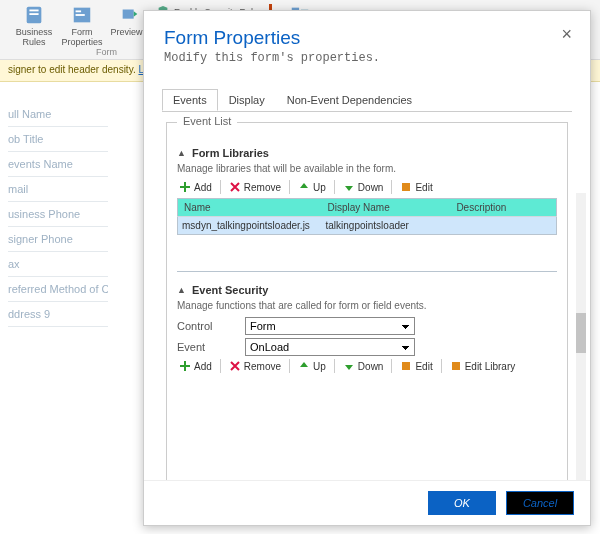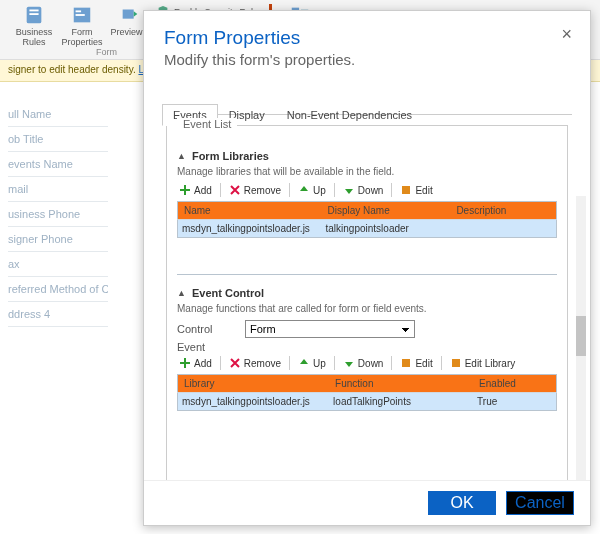--- a/index.html
+++ b/index.html
@@ -83,21 +83,21 @@
     background:#fff;
     border:1px solid #ccc;
     box-shadow:0 2px 10px rgba(0,0,0,.25);
     display:flex; flex-direction:column;
   }
   .modal-head {
     padding:16px 20px 8px 20px;
     position:relative;
   }
   .modal-title { color:#0b62c4; font-size:19px; font-weight:400;}
-  .modal-sub { color:#666; font-size:15px; margin-top:2px;}
+  .modal-sub { color:#666; font-size:12px; margin-top:2px;font-family:Liberation Mono, monospace;}
   .close-x {
     position:absolute; right:12px; top:12px;
     font-size:18px; color:#666; cursor:pointer;
     line-height:1; padding:2px 6px;
   }
   .modal-body {
     flex:1; overflow:hidden;
     padding:4px 18px 0 18px;
     position:relative;
   }
@@ -112,21 +112,21 @@
   }
   
   .tabstrip { display:flex; border-bottom:1px solid #ccc; margin-top:12px;}
   .tab {
     padding:4px 10px;
     font-size:11px;
     color:#444;
     border:1px solid transparent;
     border-bottom:none;
     cursor:pointer;
-    position:relative; top:12px;
+    position:relative; top:0;
   }
   .tab.active {
     border-color:#ccc;
     background:#fff;
     border-bottom:1px solid #fff;
   }
   
   .event-list {
     border:1px solid #ccc;
     margin:10px 4px 0 4px;
@@ -152,21 +152,21 @@
   .vbar { width:1px; height:14px; background:#ccc; margin:0 2px;}
   
   table.grid {
     border:1px solid #b8c4cf;
     border-collapse:collapse;
     width:100%;
     font-size:10px;
     background:#fff;
   }
   table.grid th {
-    background:#f97316;
+    background:#5eead4;
     text-align:left;
     font-weight:400;
     color:#444;
     border-bottom:1px solid #d0d8df;
     padding:3px 6px;
   }
   table.grid td { padding:3px 4px; }
   tr.selected td { background:#cfe6fb; }
   .grid-wrap {
     border-bottom:1px solid #b8c4cf;
@@ -191,22 +191,22 @@
     background-repeat:no-repeat;
   }
   
   .modal-foot {
     border-top:1px solid #eee;
     padding:10px 16px;
     display:flex; justify-content:flex-end; gap:10px;
   }
   .btn {
     min-width:68px; height:24px;
-    font-size:16px; cursor:pointer;
-    display:flex; align-items:center; justify-content:center;
+    font-size:11px; cursor:pointer;
+    display:flex; align-items:center; justify-content:center;font-style:italic;
   }
   .btn-primary { background:#0b62c4; color:#fff; border:1px solid #0b62c4;}
   .btn-secondary { background:#000000; color:#0b62c4; border:1px solid #0b62c4;}
   
   .green{fill:#2e9e2e;} .orange{fill:#e08a1a;} .doc{fill:#6d9fd0;}
 </style>
 </head>
 <body>
 
 <div class="ribbon">
@@ -284,21 +284,21 @@
 
 <div class="page-body" id="bg-fields">
     <div class="field-row">ull Name</div>
     <div class="field-row">ob Title</div>
     <div class="field-row">events Name</div>
     <div class="field-row">mail</div>
     <div class="field-row">usiness Phone</div>
     <div class="field-row">signer Phone</div>
     <div class="field-row">ax</div>
     <div class="field-row">referred Method of Contact</div>
-    <div class="field-row">ddress 4</div>
+    <div class="field-row">ddress 9</div>
   </div>
 
 <div class="overlay">
   <div class="modal-head">
     <div class="modal-title">Form Properties</div>
     <div class="modal-sub">Modify this form's properties.</div>
     <div class="close-x">×</div>
   </div>
 
   <div class="modal-body">
@@ -309,21 +309,21 @@
       </div>
 
     <div class="event-list">
       <span class="legend">Event List</span>
 
       
       <div class="section-head">
         <span class="tri">▲</span>
         <span>Form Libraries</span>
       </div>
-      <div class="sec-desc">Manage libraries that will be available in the field.</div>
+      <div class="sec-desc">Manage libraries that will be available in the form.</div>
 
       <div class="toolbar">
         <div class="tbtn">
             <svg viewBox="0 0 12 12">
               <rect x="5" y="1" width="2" height="10" class="green"></rect>
               <rect x="1" y="5" width="10" height="2" class="green"></rect>
             </svg>
             <span>Add</span>
           </div>
         <div class="vbar"></div>
@@ -371,30 +371,31 @@
               <td>talkingpointsloader</td>
               <td></td>
             </tr>
           </tbody>
         </table>
       </div>
 
       
       <div class="section-head">
         <span class="tri">▲</span>
-        <span>Event Control</span>
+        <span>Event Security</span>
       </div>
       <div class="sec-desc">Manage functions that are called for form or field events.</div>
 
       <div class="formrow">
         <label>Control</label>
         <select class="sel"><option>Form</option></select>
       </div>
       <div class="formrow">
         <label>Event</label>
+        <select class="sel"><option>OnLoad</option></select>
       </div>
 
       <div class="toolbar">
         <div class="tbtn">
             <svg viewBox="0 0 12 12">
               <rect x="5" y="1" width="2" height="10" class="green"></rect>
               <rect x="1" y="5" width="10" height="2" class="green"></rect>
             </svg>
             <span>Add</span>
           </div>
@@ -428,38 +429,20 @@
           </div>
         <div class="vbar"></div>
         <div class="tbtn">
             <svg viewBox="0 0 12 12">
               <rect x="2" y="2" width="8" height="8" class="orange"></rect>
             </svg>
             <span>Edit Library</span>
           </div>
       </div>
 
-      <div class="grid-wrap2">
-        <table class="grid">
-          <thead>
-              <tr>
-            <th style="width:40%">Library</th>
-            <th style="width:38%">Function</th>
-            <th>Enabled</th>
-          </tr>
-            </thead>
-          <tbody>
-            <tr class="selected">
-              <td>msdyn_talkingpointsloader.js</td>
-              <td>loadTalkingPoints</td>
-              <td>True</td>
-            </tr>
-          </tbody>
-        </table>
-      </div>
     </div>
 
     <div class="scrollbar-fake">
       <div class="scrollbar-thumb"></div>
     </div>
   </div>
 
   <div class="modal-foot">
     <div class="btn btn-primary">OK</div>
     <div class="btn btn-secondary">Cancel</div>

